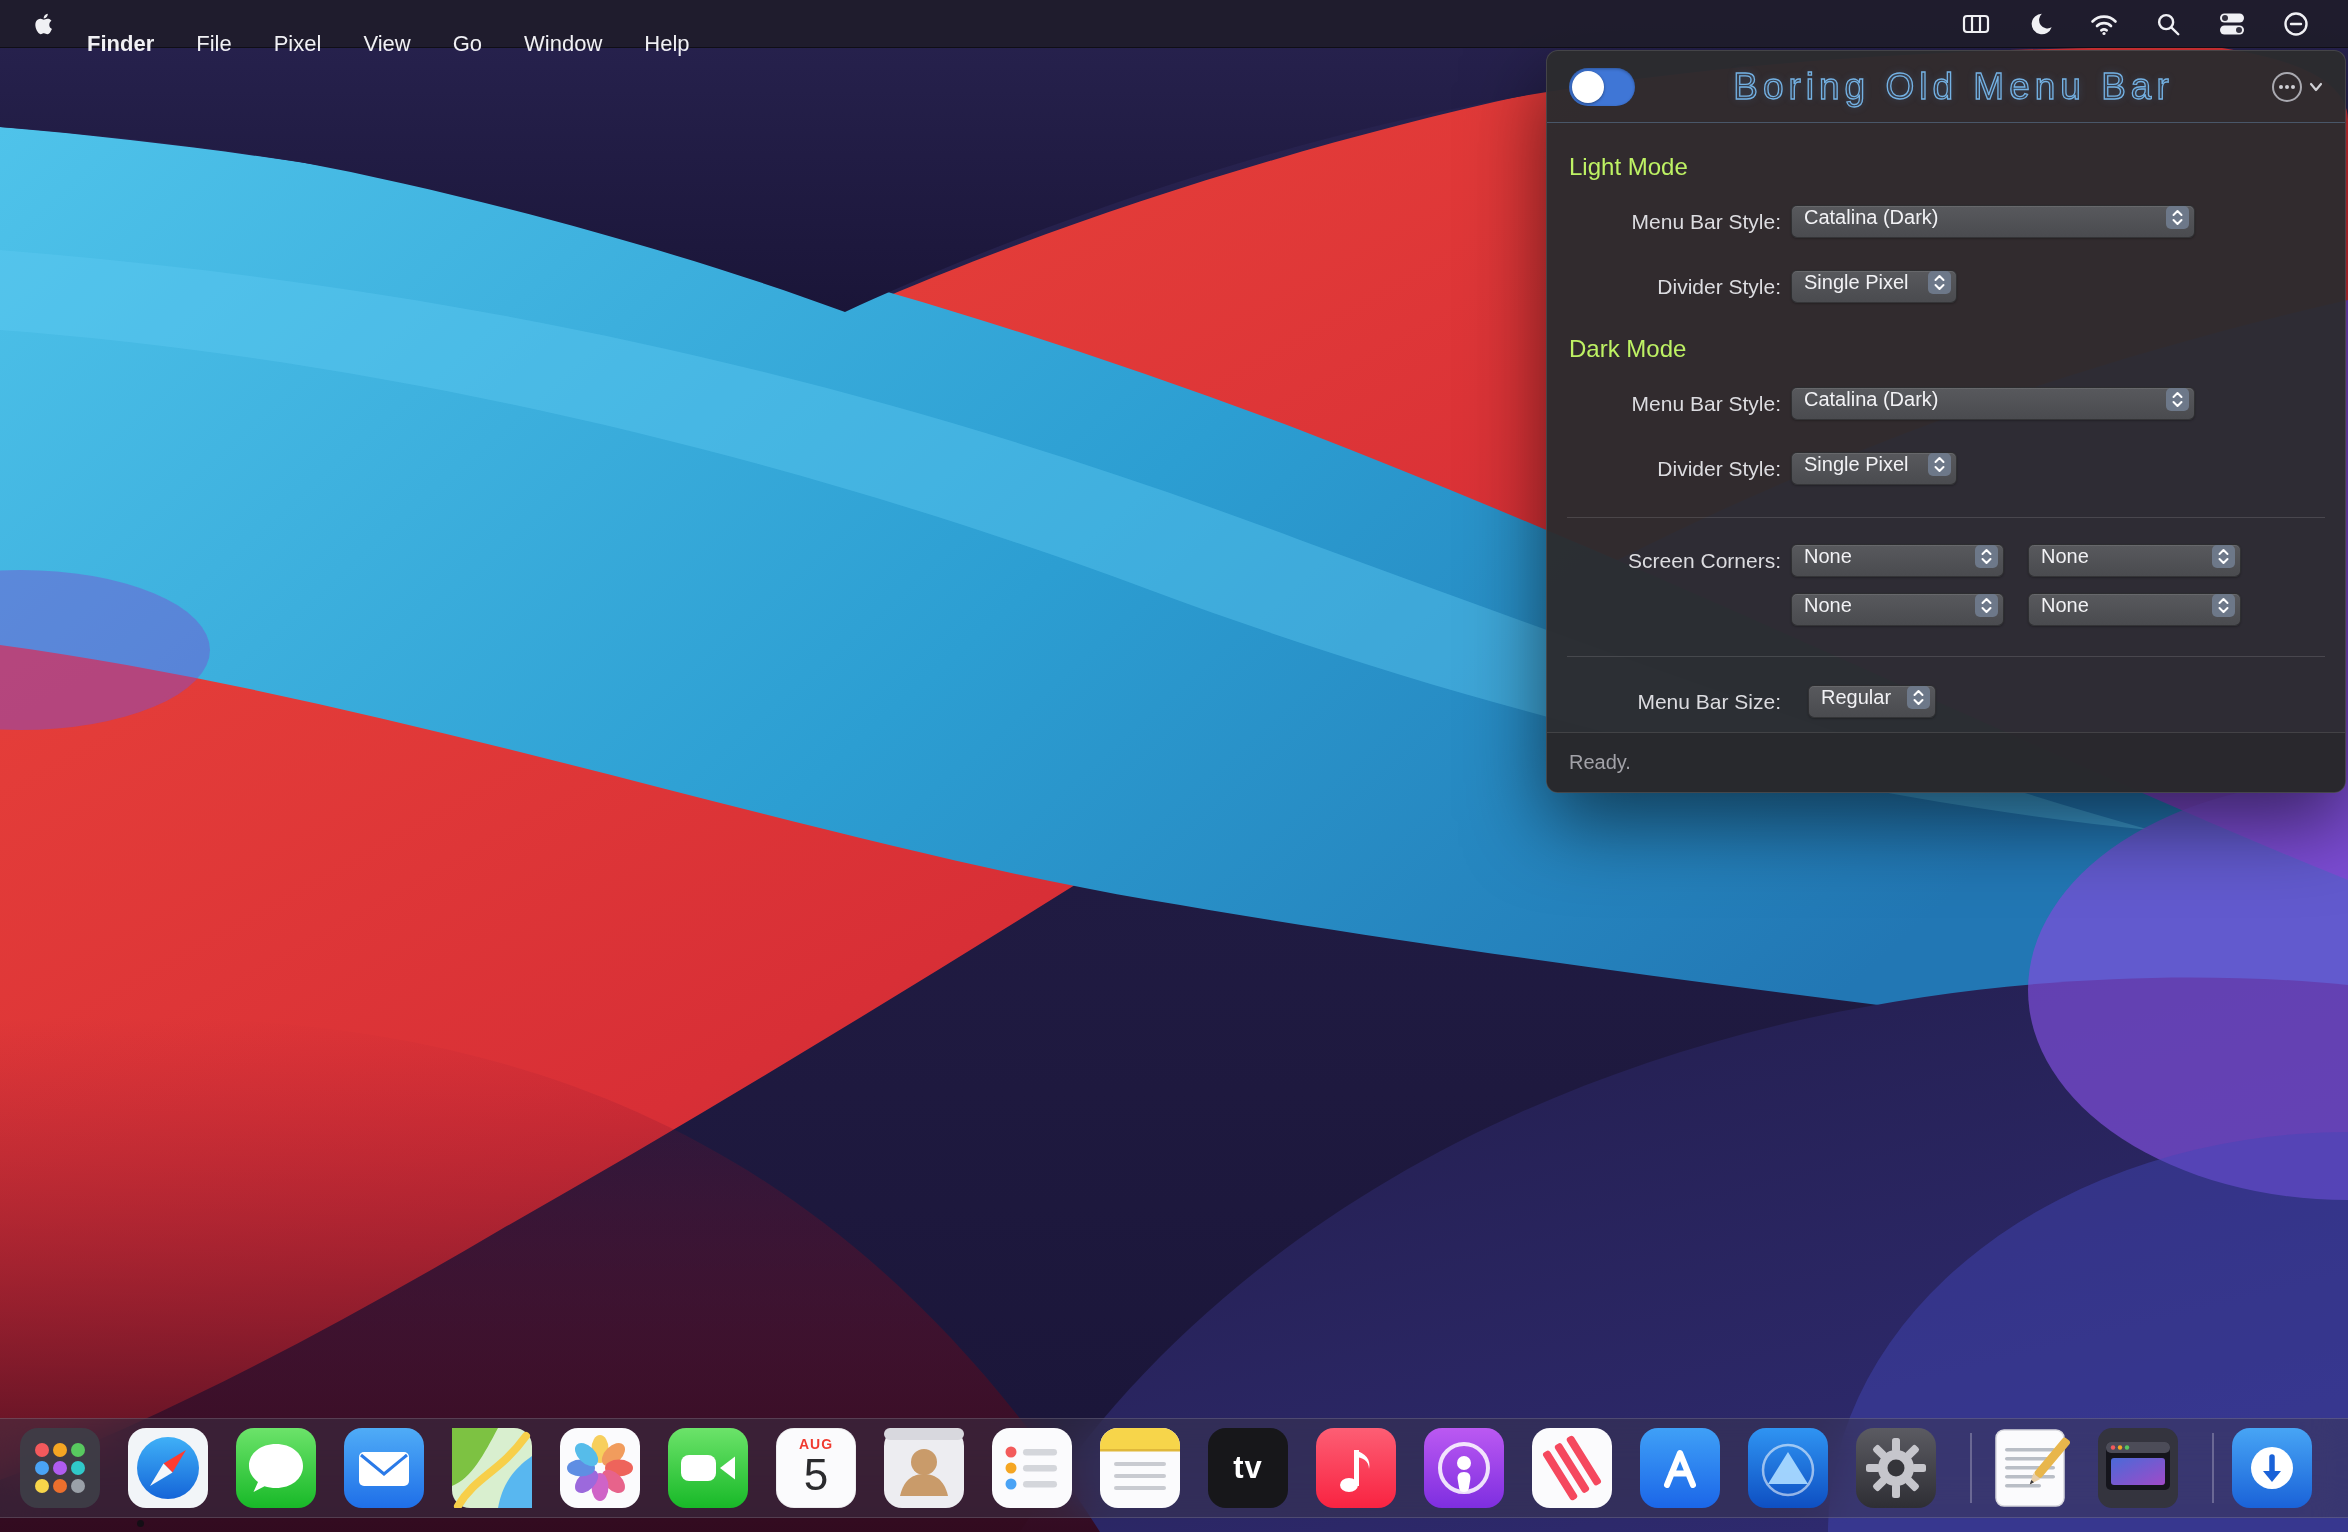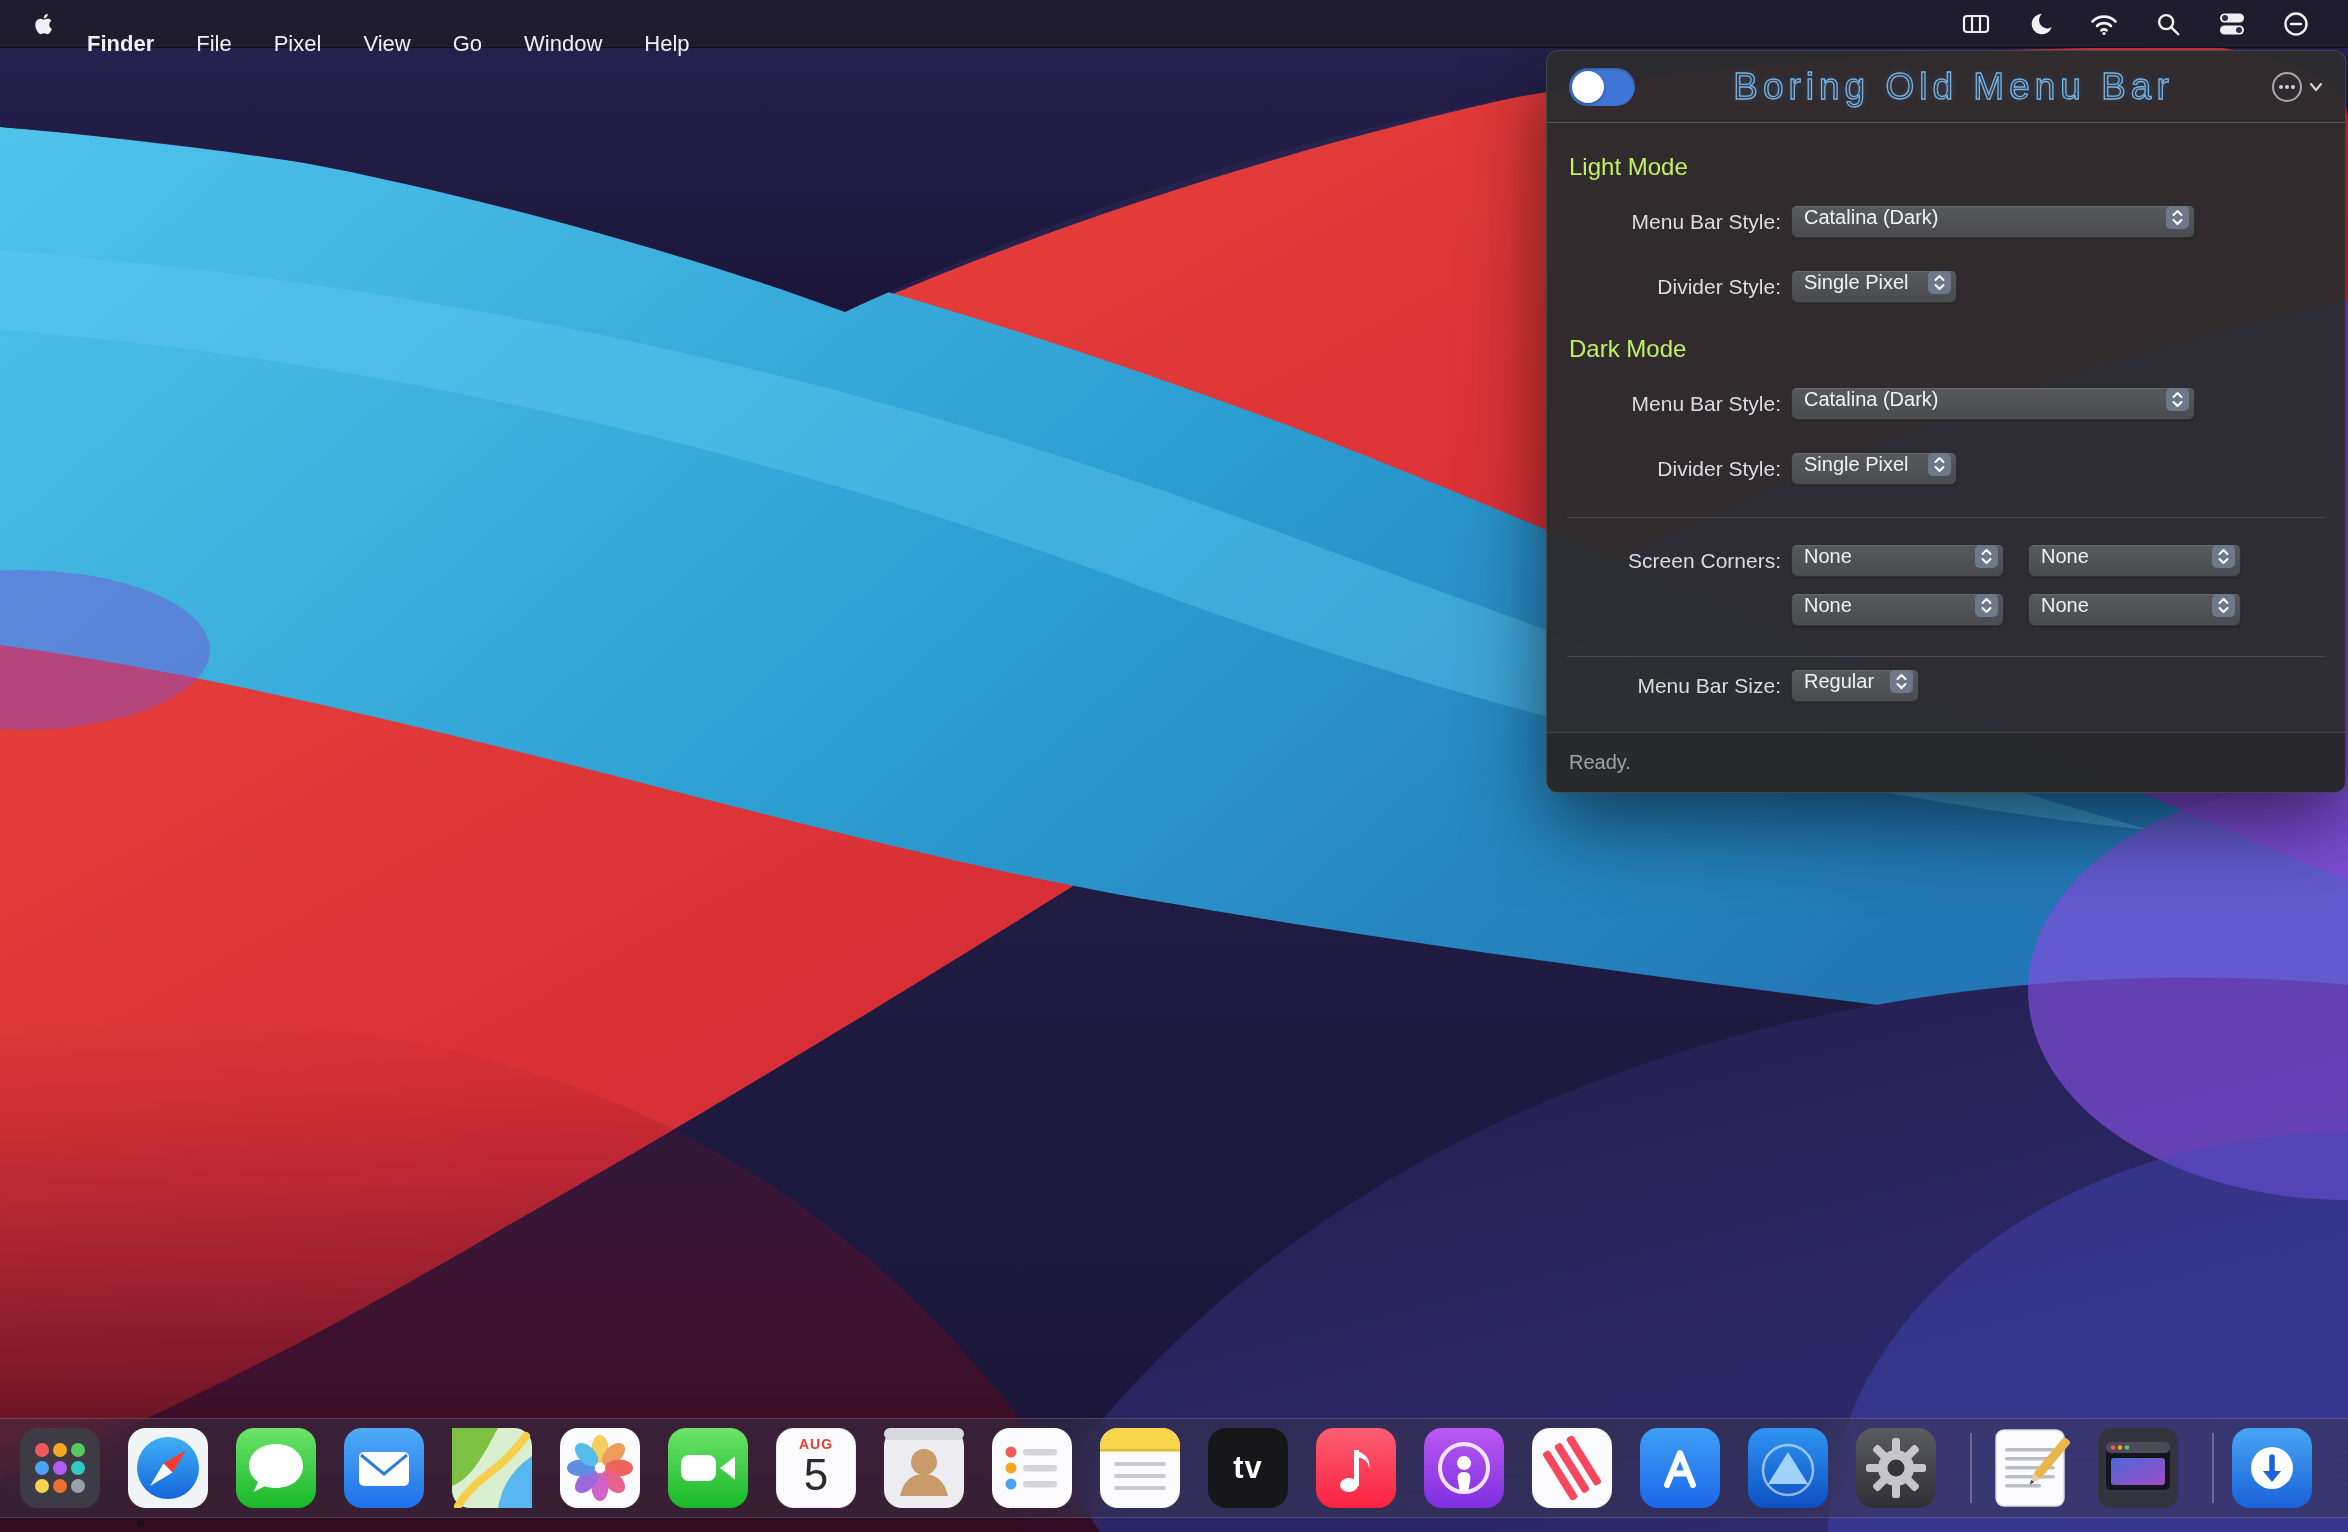--- a/index.html
+++ b/index.html
@@ -338,21 +338,21 @@
                   <path d="M2.5 6 L6.5 2 L10.5 6"></path>
                   <path d="M2.5 11 L6.5 15 L10.5 11"></path>
                 </svg>
               </span>
           </div>
         </div>
       </div>
 
       <div class="psep" style="margin-top:30px;"></div>
 
-      <div class="prow" style="margin-top:12px;">
+      <div class="prow" style="margin-top:28px;gap:17px;">
         <div class="plabel">Menu Bar Size:</div>
         <div class="popup w-size">
           <span class="ptext">Regular</span>
           <span class="stepper">
               <svg width="13" height="17" viewBox="0 0 13 17" fill="none" stroke="#fff" stroke-width="2" stroke-linecap="round" stroke-linejoin="round">
                 <path d="M2.5 6 L6.5 2 L10.5 6"></path>
                 <path d="M2.5 11 L6.5 15 L10.5 11"></path>
               </svg>
             </span>
         </div>

